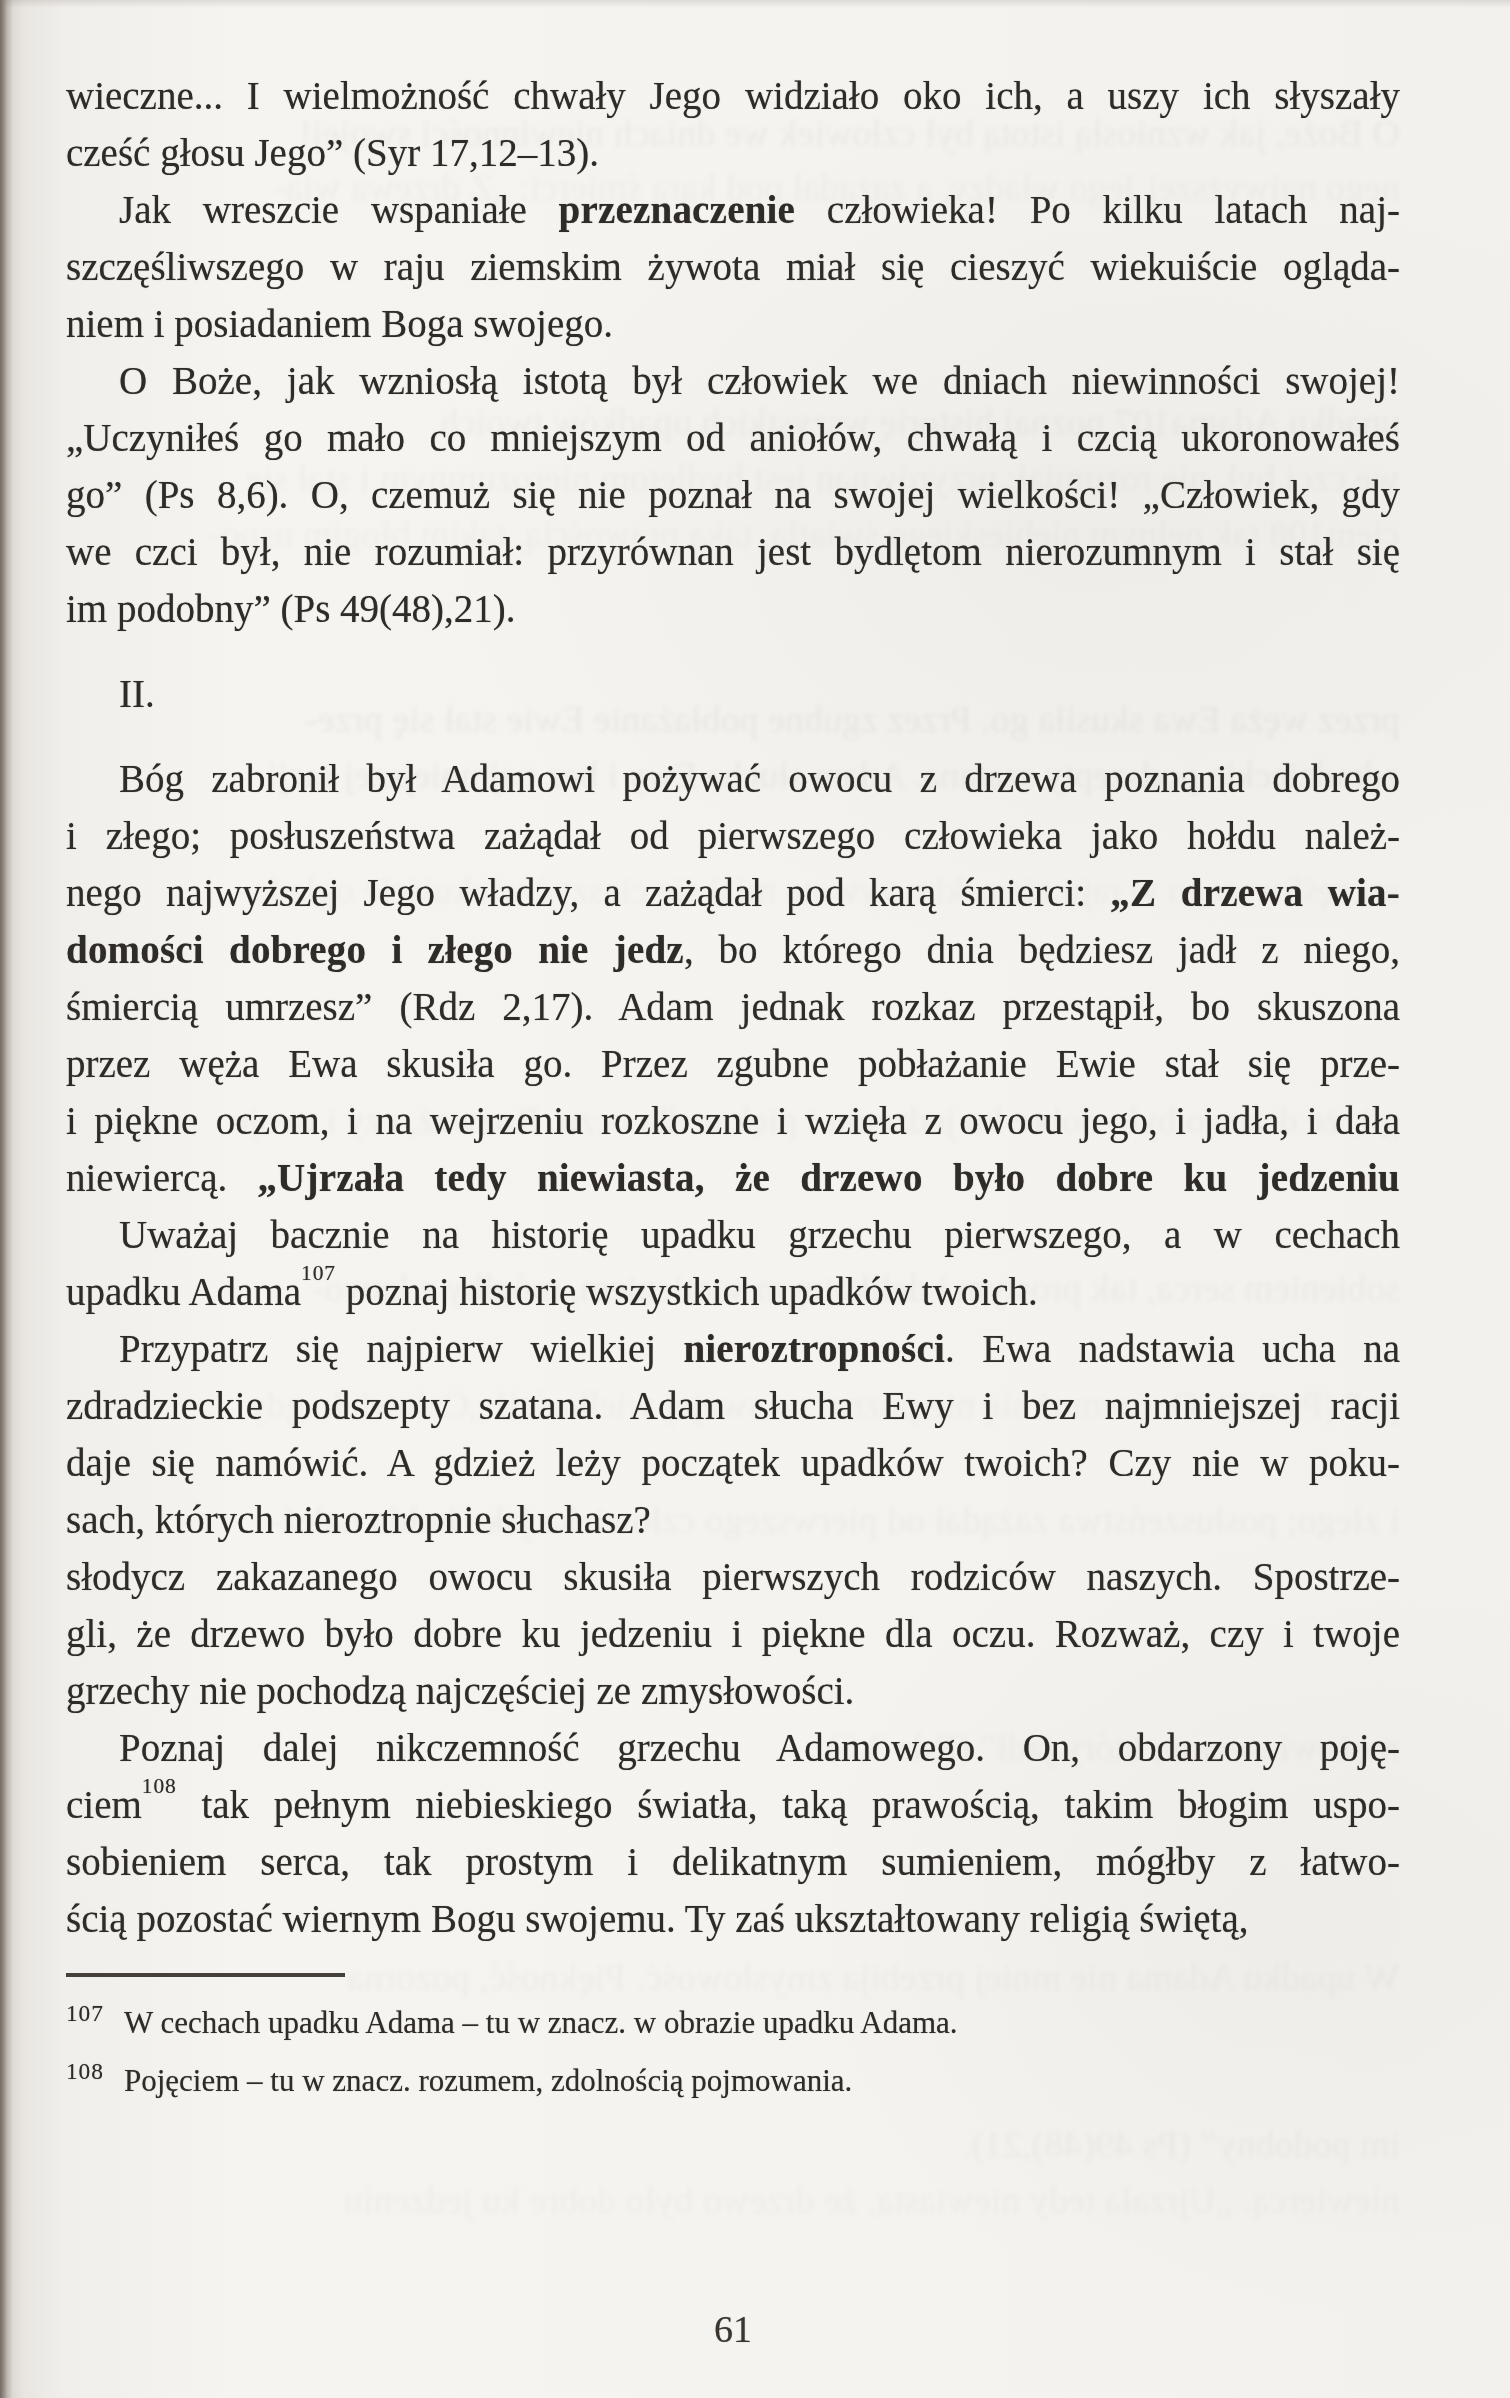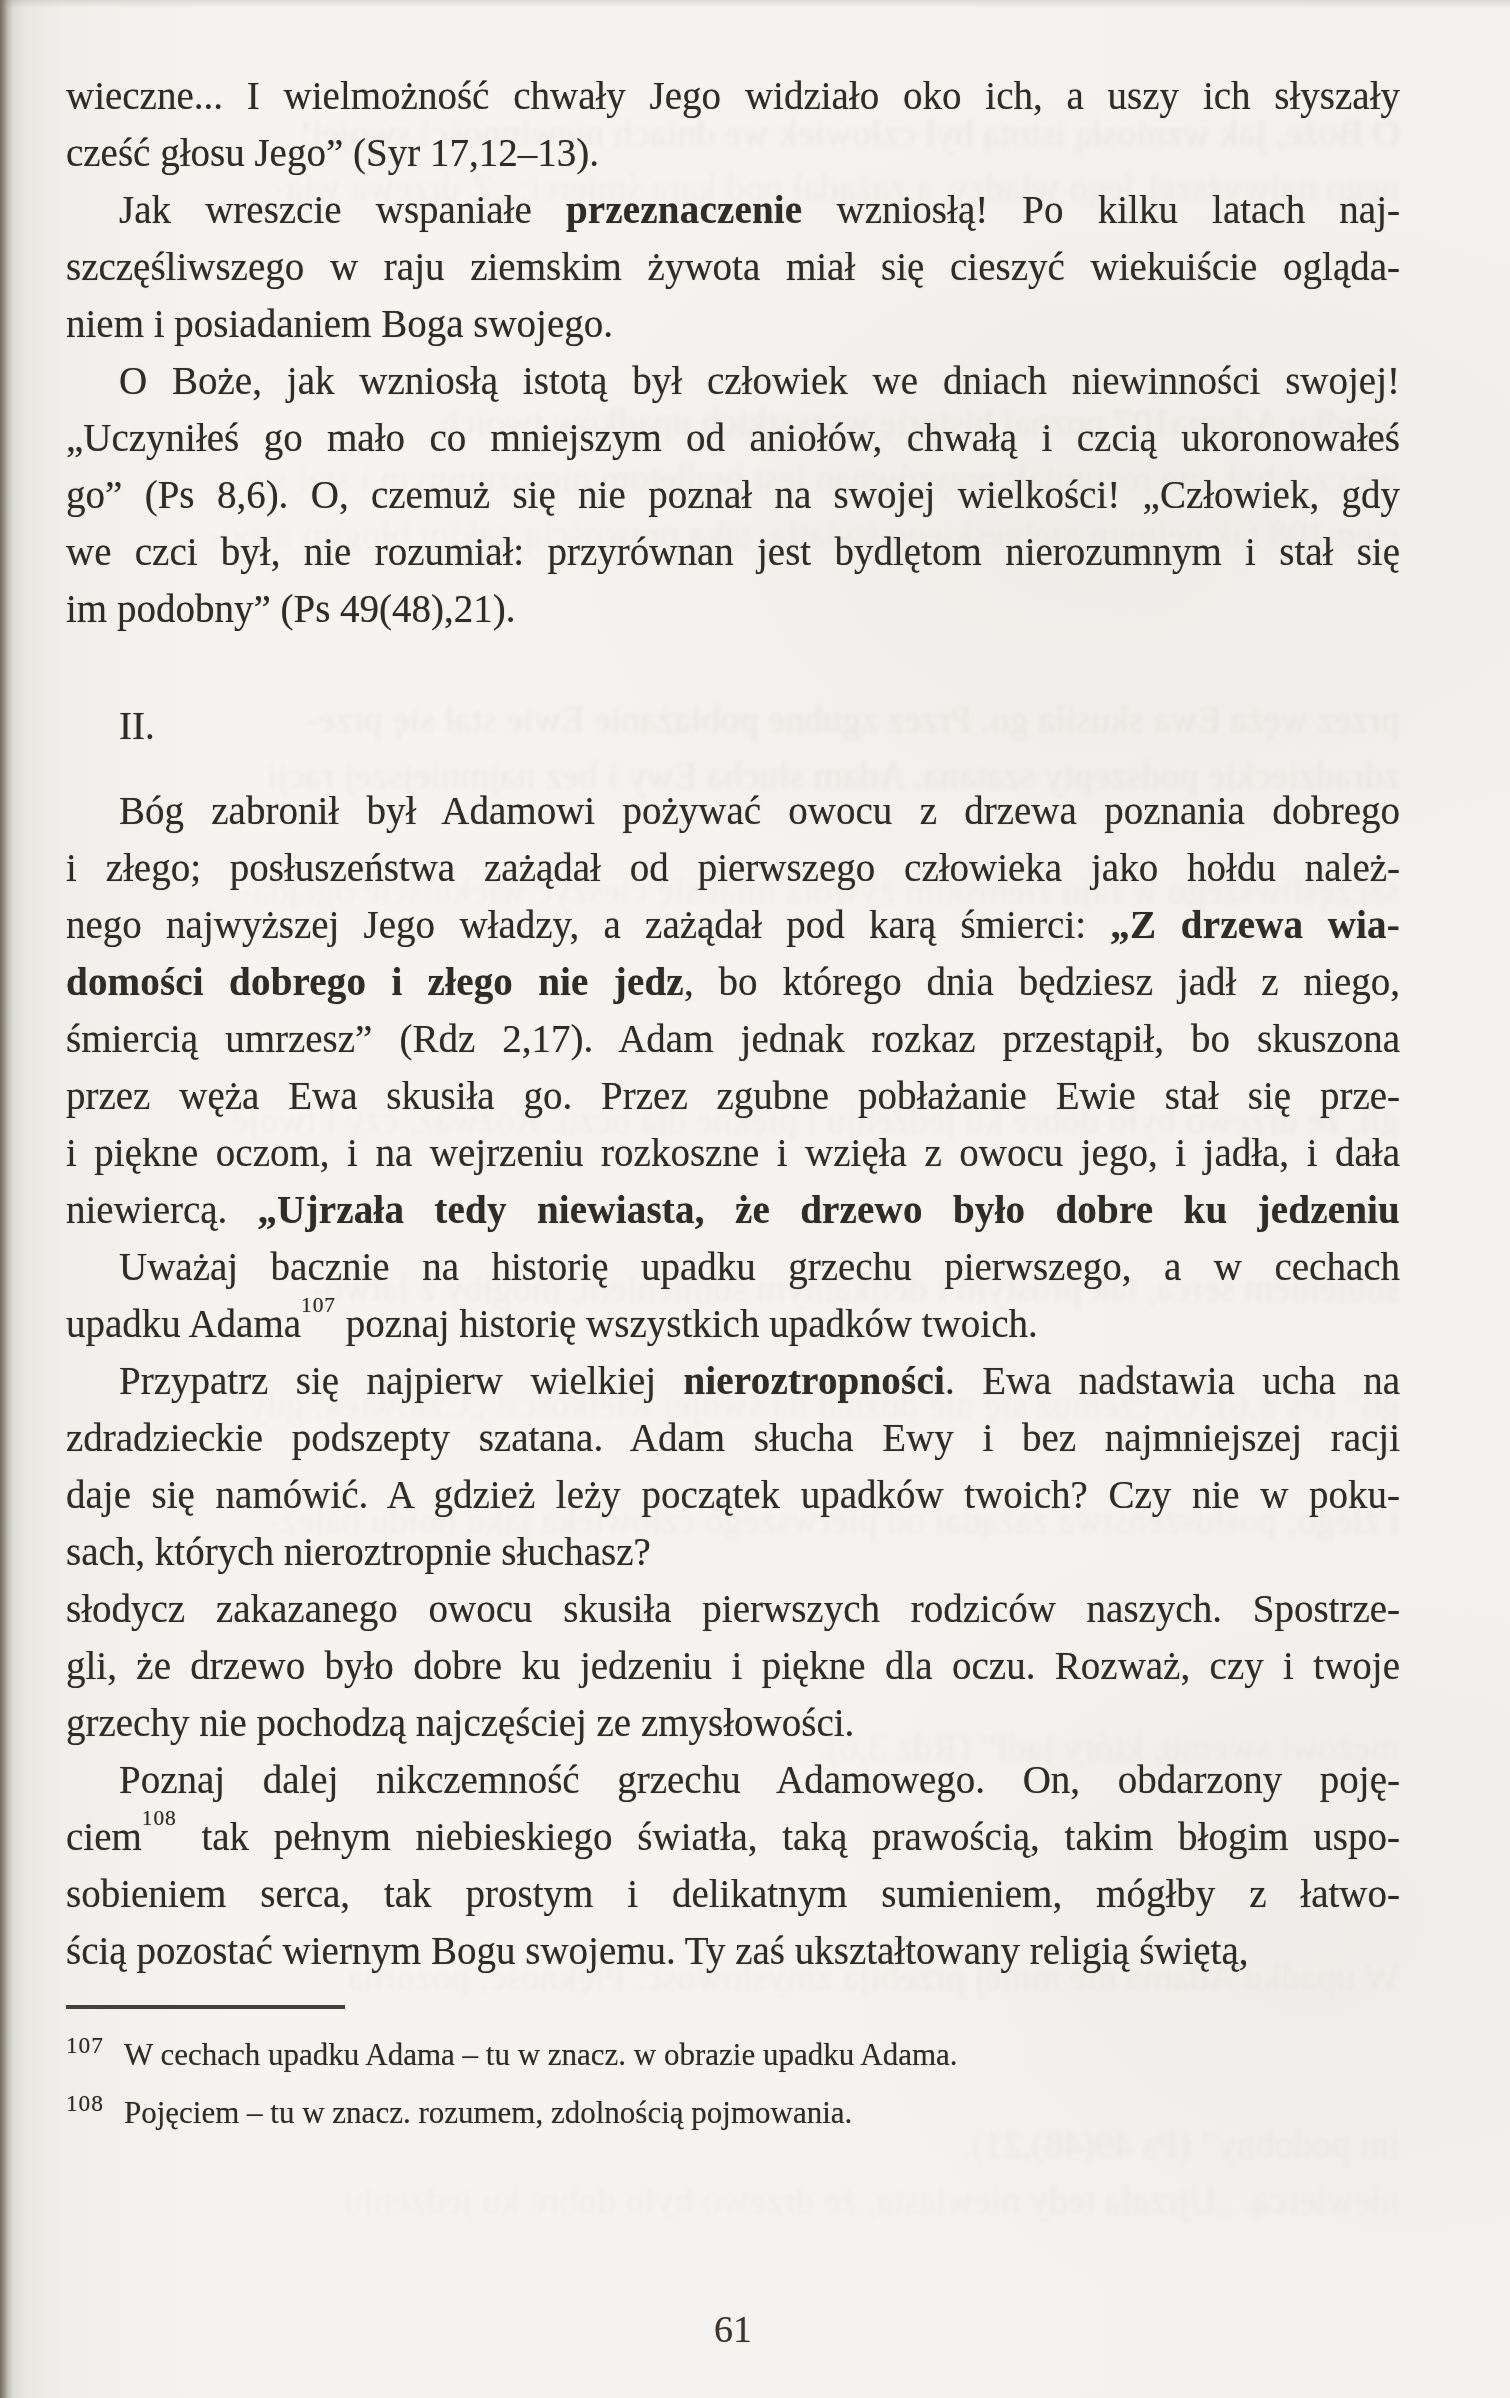--- a/index.html
+++ b/index.html
@@ -49,21 +49,21 @@
   .line.last{text-align-last:auto;}
   .para.indent .line.first{text-indent:53px;}
   .line b{font-weight:700;letter-spacing:0.2px;}
   sup.fn-ref{
     font-size:0.55em;
     position:relative;top:-0.5em;
     letter-spacing:0.9px;
     line-height:0;
   }
   .heading{
-    margin-top:60px;margin-bottom:28px;
+    margin-top:28px;margin-bottom:28px;
     text-indent:53px;
     text-align:left;
   }
 
   
   .footnote-rule{
     width:279px;height:3.7px;background:#45403a;border:none;
     margin:26px 0 24px 0;
   }
   .footnotes{font-size:31px;line-height:43px;}
@@ -109,21 +109,21 @@
       <div class="ghost-line" style="top: 2172px; opacity: 0.1;">niewiercą. „Ujrzała tedy niewiasta, że drzewo było dobre ku jedzeniu</div>
     </div>
 
   <div class="text-block">
     <div id="text-lines">
         <div class="para">
           <div class="line first"><span>wieczne... I wielmożność chwały Jego widziało oko ich, a uszy ich słyszały</span></div>
           <div class="line last"><span>cześć głosu Jego” (Syr 17,12–13).</span></div>
         </div>
         <div class="para indent">
-          <div class="line first"><span>Jak wreszcie wspaniałe </span><b>przeznaczenie</b><span> wzniosłą! Po kilku latach naj-</span></div>
+          <div class="line first"><span>Jak wreszcie wspaniałe </span><b>przeznaczenie</b><span> człowieka! Po kilku latach naj-</span></div>
           <div class="line"><span>szczęśliwszego w raju ziemskim żywota miał się cieszyć wiekuiście ogląda-</span></div>
           <div class="line last"><span>niem i posiadaniem Boga swojego.</span></div>
         </div>
         <div class="para indent">
           <div class="line first"><span>O Boże, jak wzniosłą istotą był człowiek we dniach niewinności swojej!</span></div>
           <div class="line"><span>„Uczyniłeś go mało co mniejszym od aniołów, chwałą i czcią ukoronowałeś</span></div>
           <div class="line"><span>go” (Ps 8,6). O, czemuż się nie poznał na swojej wielkości! „Człowiek, gdy</span></div>
           <div class="line"><span>we czci był, nie rozumiał: przyrównan jest bydlętom nierozumnym i stał się</span></div>
           <div class="line last"><span>im podobny” (Ps 49(48),21).</span></div>
         </div>

